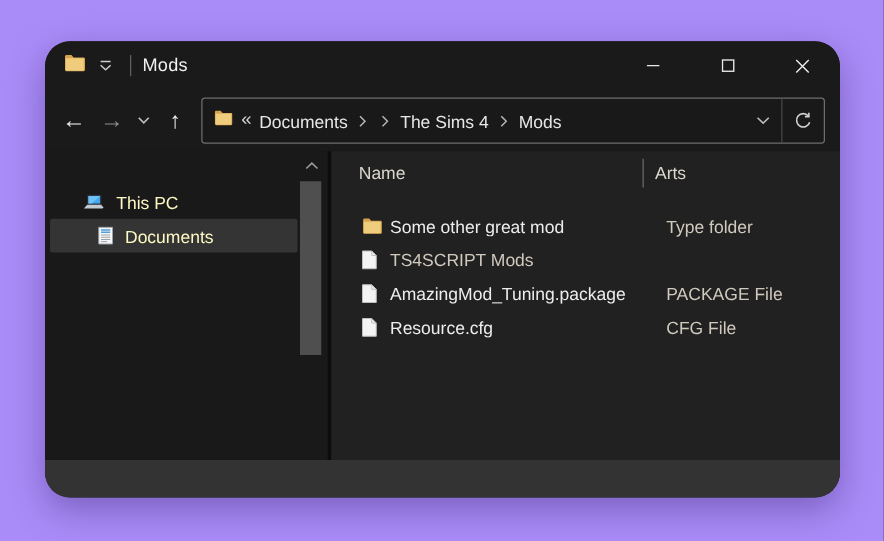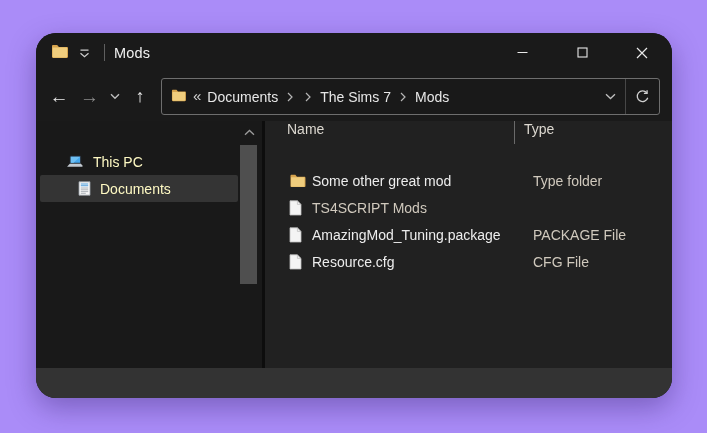--- a/index.html
+++ b/index.html
@@ -50,21 +50,21 @@
   .tree-item{height:27px;display:flex;align-items:center;font-size:14px;color:#fef9c3;margin:0 24px 0 4px;border-radius:2px;}
   .tree-item.selected{background:var(--selection,#343434);}
   .ti-pc{padding-left:26px;}
   .ti-doc{padding-left:38px;}
   .tree-item .ico{display:flex;margin-right:9px;}
   .sb-scroll{position:absolute;top:0;bottom:0;right:2px;width:22px;}
   .sb-up{height:22px;display:flex;align-items:center;justify-content:center;}
   .sb-thumb{position:absolute;top:24px;left:2px;width:17px;height:139px;background:#4f4f4f;}
   .splitter{width:3px;flex:none;background:#0d0d0d;}
   .main{flex:1;background:var(--pane-background,#212121);display:flex;flex-direction:column;min-width:0;}
-  .cols-header{height:34px;flex:none;display:flex;font-size:14px;color:#dcd8d0;}
+  .cols-header{height:34px;flex:none;display:flex;align-items:center;font-size:14px;color:#dcd8d0;}
   .col-name{margin-left:22px;width:227px;flex:none;}
   .col-sep{width:1px;height:23px;background:#6a6a6a;flex:none;}
   .col-type{margin-left:9px;}
   .rows{padding-top:12px;}
   .frow{height:27px;display:flex;align-items:center;font-size:14px;}
   .frow .ico{width:23px;margin-left:24px;flex:none;display:flex;}
   .frow .fname{width:221px;flex:none;color:var(--name-text,#ededed);white-space:nowrap;overflow:hidden;}
   .frow .ftype{color:var(--type-text,#d0c9bd);white-space:nowrap;}
   
   .statusbar{height:30px;flex:none;background:var(--status-bar,#333333);}
@@ -140,21 +140,21 @@
         <span class="crumb-sep">
             <svg width="6" height="10" viewBox="0 0 6 10">
               <path d="M1 1l4 4-4 4" stroke="#b5b5b5" stroke-width="1.2" fill="none"></path>
             </svg>
           </span>
         <span class="crumb-sep">
             <svg width="6" height="10" viewBox="0 0 6 10">
               <path d="M1 1l4 4-4 4" stroke="#b5b5b5" stroke-width="1.2" fill="none"></path>
             </svg>
           </span>
-        <span class="crumb">The Sims 7</span>
+        <span class="crumb">The Sims 4</span>
         <span class="crumb-sep">
             <svg width="6" height="10" viewBox="0 0 6 10">
               <path d="M1 1l4 4-4 4" stroke="#b5b5b5" stroke-width="1.2" fill="none"></path>
             </svg>
           </span>
         <span class="crumb">Mods</span>
       </div>
       <div class="addr-caret">
         <svg width="11" height="7" viewBox="0 0 11 7">
             <path d="M1 1.2l4.5 4.3L10 1.2" stroke="#bdbdbd" stroke-width="1.3" fill="none"></path>
@@ -205,21 +205,21 @@
         <div class="sb-thumb"></div>
       </div>
     </div>
 
     <div class="splitter"></div>
 
     <div class="main">
       <div class="cols-header">
         <span class="col-name">Name</span>
         <span class="col-sep"></span>
-        <span class="col-type">Type</span>
+        <span class="col-type">Arts</span>
       </div>
       <div class="rows">
 
         <div class="frow">
           <span class="ico">
             <svg width="17" height="15" viewBox="0 0 17 16">
               <path d="M1 3.1c0-.7.5-1.2 1.2-1.2h4l1.7 2h7.9c.7 0 1.2.5 1.2 1.2v8.7c0 .7-.5 1.2-1.2 1.2H2.2c-.7 0-1.2-.5-1.2-1.2z" fill="#d7a44e"></path>
               <path d="M1.6 4.6h14.4v8.9c0 .6-.5 1.1-1.1 1.1H2.7c-.6 0-1.1-.5-1.1-1.1z" fill="#f0cd7d"></path>
             </svg>
           </span>

